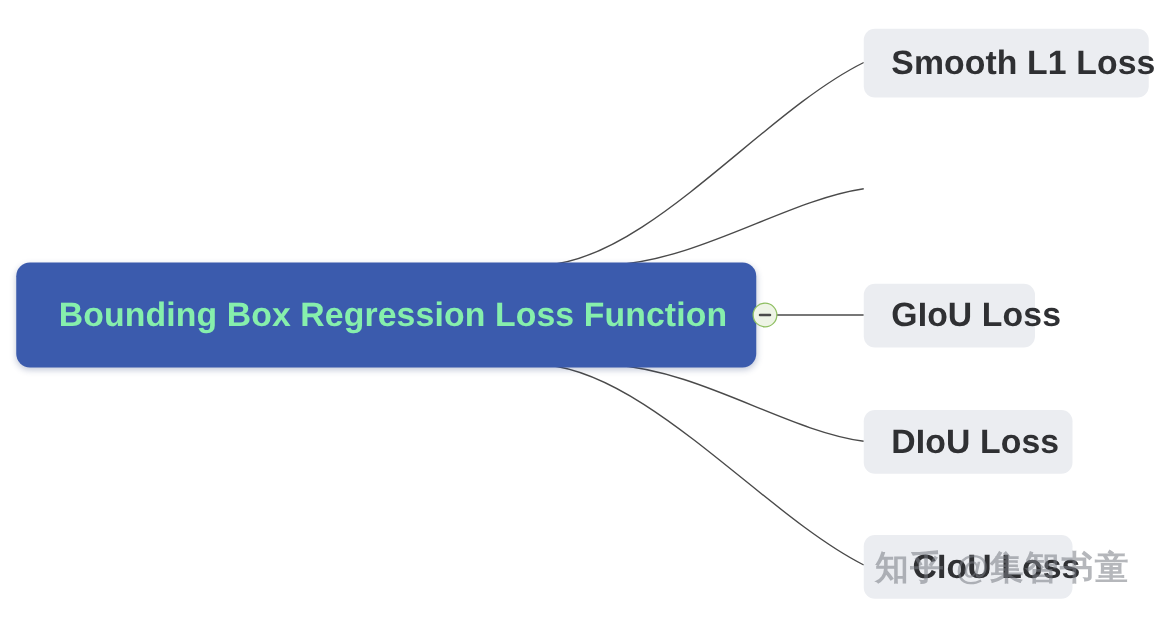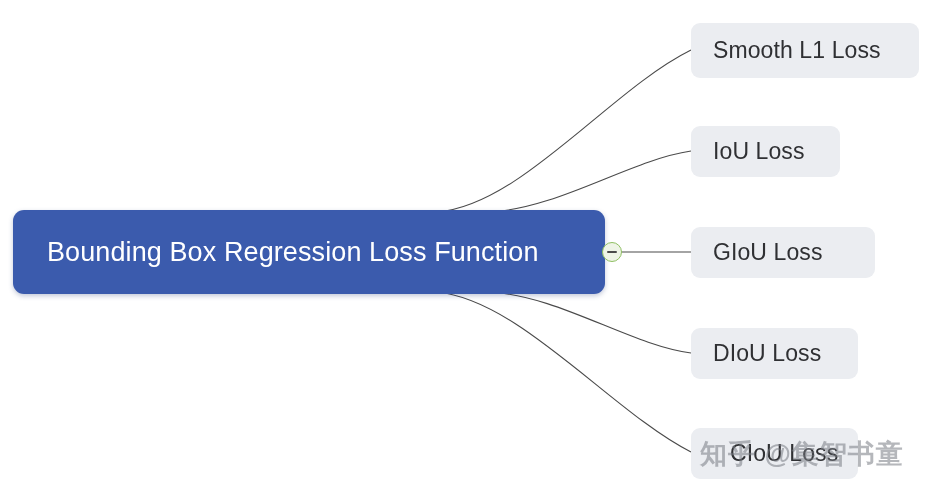--- a/index.html
+++ b/index.html
@@ -38,41 +38,41 @@
     top: 210px;
     width: 592px;
     height: 84px;
     background: #3b5bad;
     border-radius: 11px;
     box-shadow: 0 2px 5px rgba(40, 60, 120, 0.28);
     padding: 0 34px;
     z-index: 3;
   }
   #root-node .node-label {
-    color: #ffffff;
+    color: #86efac;
     font-size: 27px;
-    font-weight: 400;
+    font-weight: 700;
     letter-spacing: 0.1px;
   }
   
   .child-node {
     background: #ebedf1;
     border-radius: 9px;
     padding: 0 22px;
     z-index: 2;
   }
   .child-node .node-label {
     color: #2f3033;
-    font-size: 23px;
-    font-weight: 400;
+    font-size: 27px;
+    font-weight: 700;
     letter-spacing: 0.1px;
   }
   #child-0 { left: 691px; top: 23px;  width: 228px; height: 55px; }
   #child-1 { left: 691px; top: 126px; width: 149px; height: 51px; }
-  #child-2 { left: 691px; top: 227px; width: 184px; height: 51px; }
+  #child-2 { left: 691px; top: 227px; width: 137px; height: 51px; }
   #child-3 { left: 691px; top: 328px; width: 167px; height: 51px; text-align: center; }
   #child-4 { left: 691px; top: 428px; width: 167px; height: 51px; padding-left: 39px; }
 
   
   #collapse-toggle {
     position: absolute;
     left: 602px;
     top: 242px;
     width: 20px;
     height: 20px;
@@ -125,23 +125,20 @@
   </div>
 
   <div id="collapse-toggle">
     <span class="minus"></span>
   </div>
 
   <div class="node child-node" id="child-0">
     <span class="node-label">Smooth L1 Loss</span>
   </div>
 
-  <div class="node child-node" id="child-1">
-    <span class="node-label">IoU Loss</span>
-  </div>
 
   <div class="node child-node" id="child-2">
     <span class="node-label">GIoU Loss</span>
   </div>
 
   <div class="node child-node" id="child-3">
     <span class="node-label">DIoU Loss</span>
   </div>
 
   <div class="node child-node" id="child-4">

